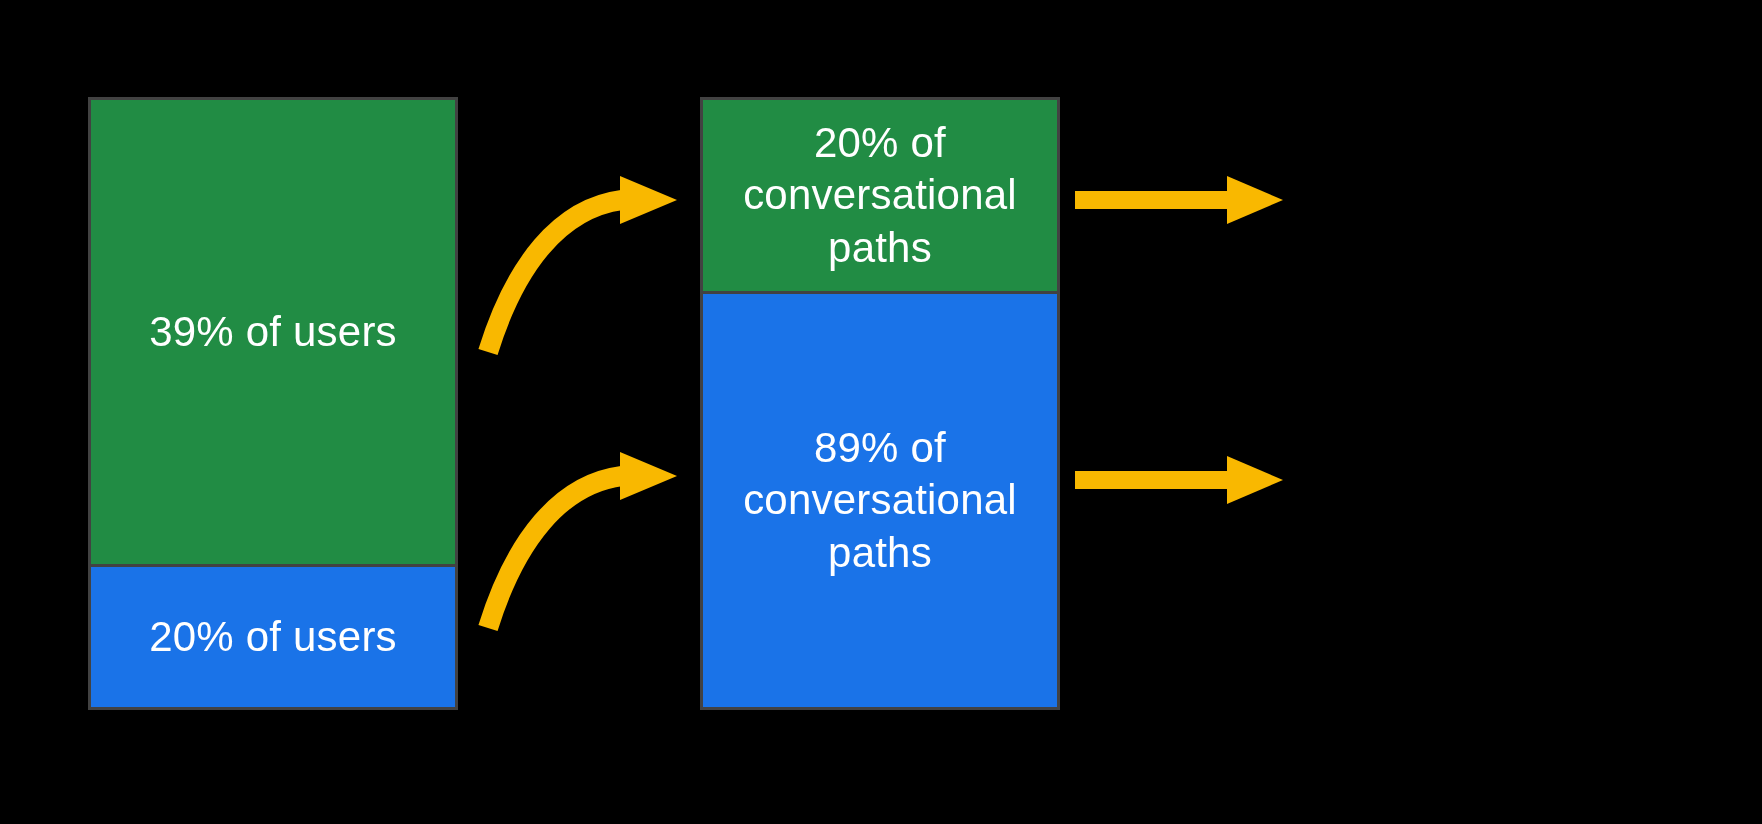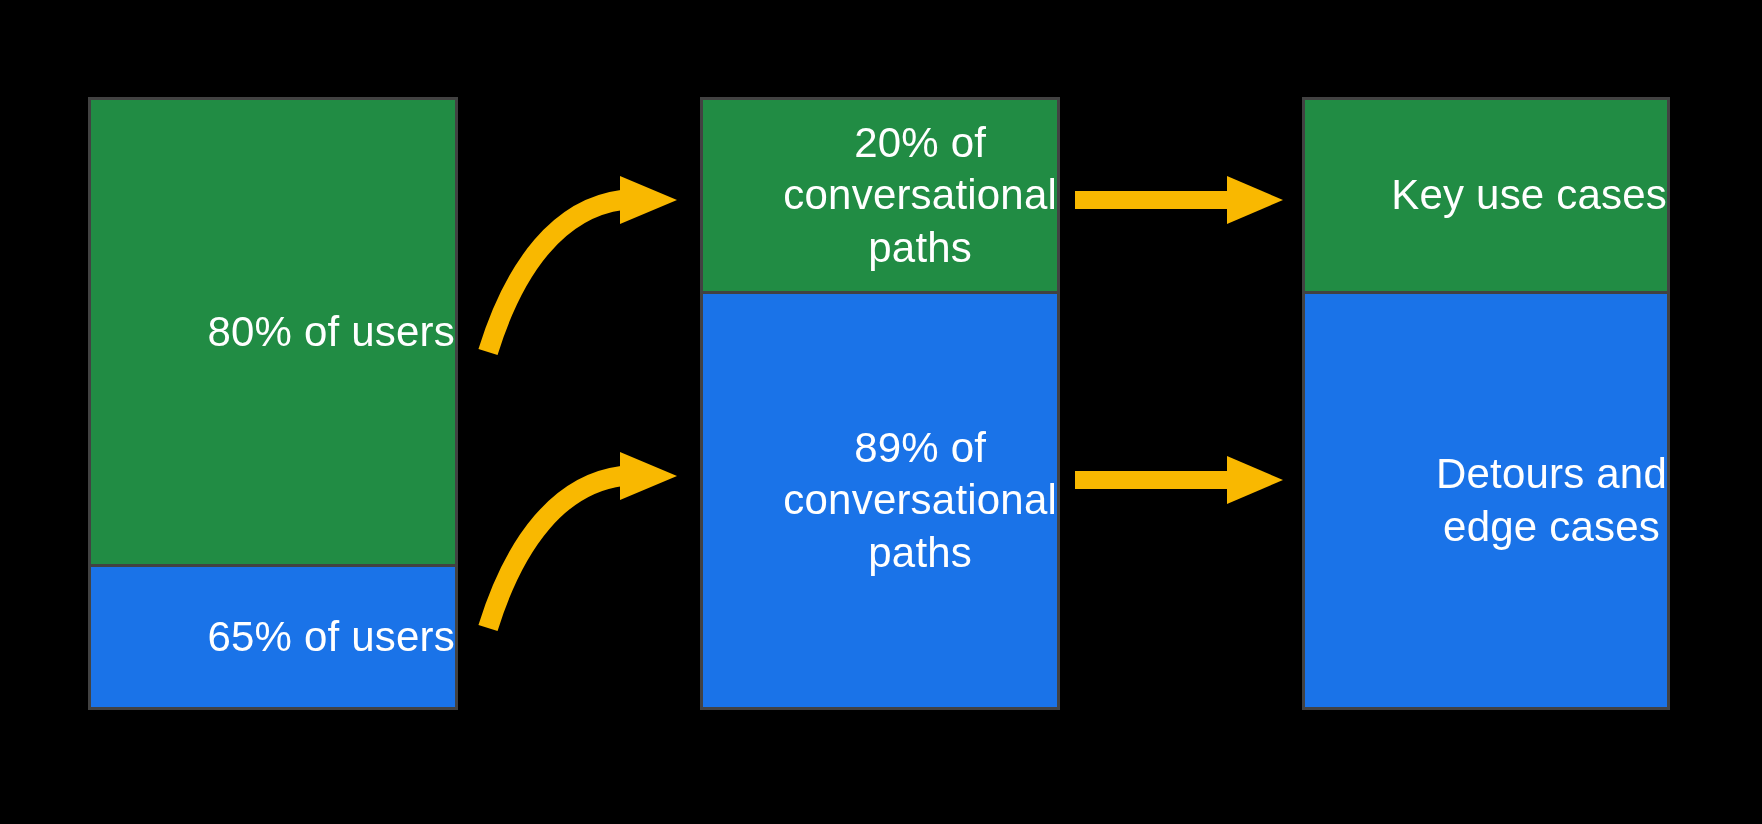--- a/index.html
+++ b/index.html
@@ -22,21 +22,21 @@
     position:absolute;
     top:97px;height:613px;
     box-sizing:border-box;
     border:3px solid var(--border);
     display:flex;flex-direction:column;
   }
   #col-users{left:88px;width:370px;}
   #col-paths{left:700px;width:360px;}
   #col-outcomes{left:1302px;width:368px;}
   .segment{
-    display:flex;align-items:center;justify-content:flex-end;
+    display:flex;align-items:center;justify-content:center;
     box-sizing:border-box;
     text-align:center;
   }
   .seg-green{background:var(--green);}
   .seg-blue{background:var(--blue);flex:1;border-top:3px solid var(--border);}
   #col-users .seg-green{height:76.5%;}
   #col-paths .seg-green,#col-outcomes .seg-green{height:31.5%;}
   .seg-label{
     color:var(--label);
     font-size:42px;
@@ -52,49 +52,40 @@
   #arrow-straight-top{left:1072px;top:170px;}
   #arrow-straight-bottom{left:1072px;top:450px;}
 </style>
 </head>
 <body>
 
 <div id="stage">
 
   <div class="column" id="col-users">
     <div class="segment seg-green">
-      <span class="seg-label">80% of users</span>
+      <span class="seg-label">39% of users</span>
     </div>
     <div class="segment seg-blue">
-      <span class="seg-label">65% of users</span>
+      <span class="seg-label">20% of users</span>
     </div>
   </div>
 
   <div class="column" id="col-paths">
     <div class="segment seg-green">
       <span class="seg-label">20% of
 conversational
 paths</span>
     </div>
     <div class="segment seg-blue">
       <span class="seg-label">89% of
 conversational
 paths</span>
     </div>
   </div>
 
-  <div class="column" id="col-outcomes">
-    <div class="segment seg-green">
-      <span class="seg-label">Key use cases</span>
-    </div>
-    <div class="segment seg-blue">
-      <span class="seg-label">Detours and
-edge cases</span>
-    </div>
-  </div>
 
   <svg class="arrow" id="arrow-curved-top" width="245" height="215" viewBox="0 0 245 215" aria-hidden="true">
     <path d="M 33 192 C 60 105, 105 48, 167 40"></path>
     <polygon points="165,16 222,40 165,64"></polygon>
   </svg>
 
   <svg class="arrow" id="arrow-curved-bottom" width="245" height="215" viewBox="0 0 245 215" aria-hidden="true">
     <path d="M 33 192 C 60 105, 105 48, 167 40"></path>
     <polygon points="165,16 222,40 165,64"></polygon>
   </svg>

